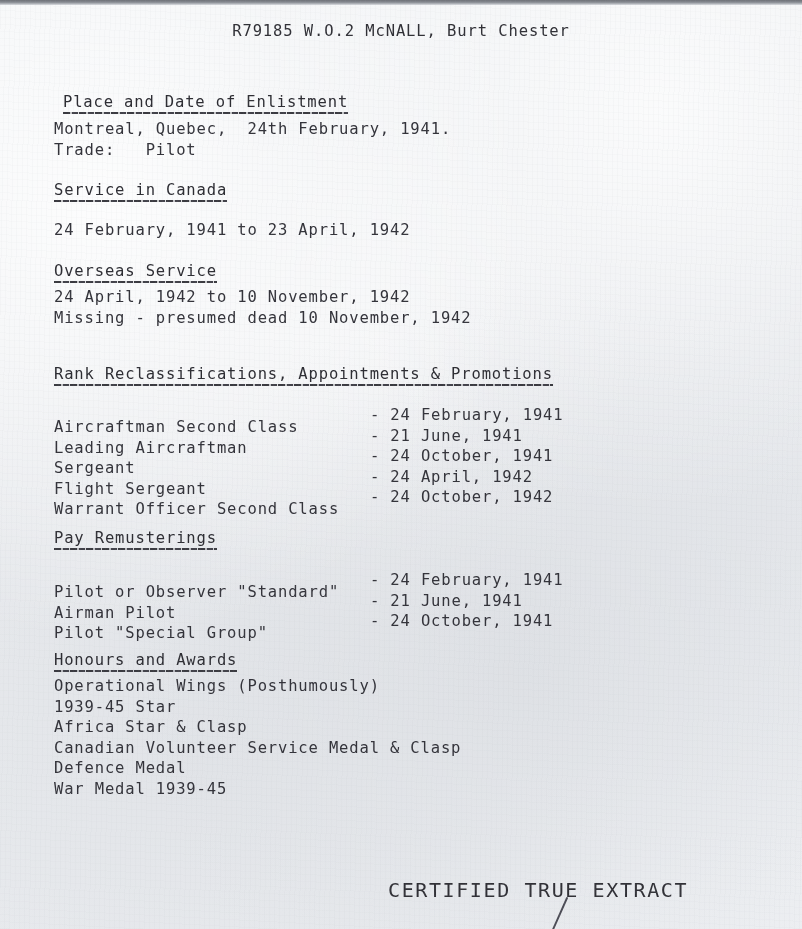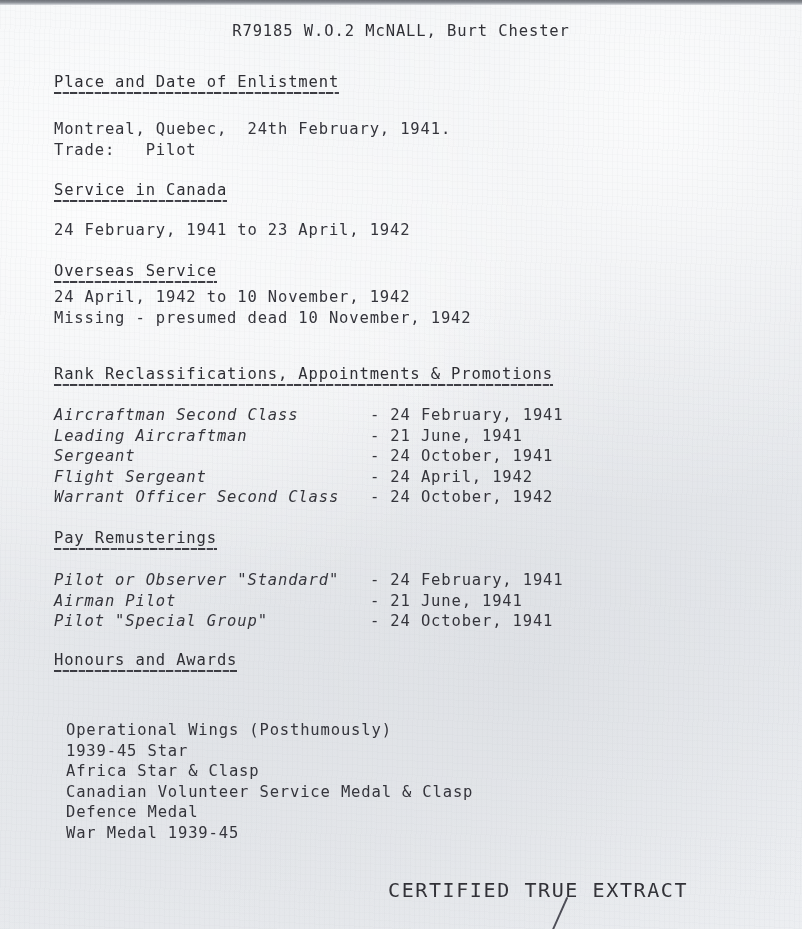--- a/index.html
+++ b/index.html
@@ -106,21 +106,21 @@
   
   .row {
     position: relative;
     height: 20.5px;
     line-height: 20.5px;
     font-size: 15.5px;
     letter-spacing: 0.85px;
     white-space: pre;
     color: #33333a;
   }
-  .row .label { position: absolute; left: 0; top: 0; font-style: italic; }
+  .row .label { position: absolute; left: 0; top: 12px; }
   .row .date  { position: absolute; left: 316px; top: 0; }
 
   .certify {
     position: absolute;
     left: 388px;
     top: 878px;
     font-size: 20px;
     letter-spacing: 1.6px;
     white-space: pre;
     color: #303036;
@@ -139,21 +139,21 @@
 <body>
 
 <div id="page">
 
   <div id="topedge"></div>
 
   <div id="content">
 
     <div class="doc-title">R79185 W.O.2 McNALL, Burt Chester</div>
 
-    <div class="block" style="top: 72px;">
+    <div class="block" style="top: 92px; margin-left: 9px;">
       <div class="heading">Place and Date of Enlistment</div>
     </div>
     <div class="block" style="top: 119px;">
       <div class="line">Montreal, Quebec,  24th February, 1941.</div>
       <div class="line">Trade:   Pilot</div>
     </div>
 
     <div class="block" style="top: 180px;">
       <div class="heading">Service in Canada</div>
     </div>
@@ -209,21 +209,21 @@
       </div>
       <div class="row">
         <span class="label">Pilot "Special Group"</span>
         <span class="date">- 24 October, 1941</span>
       </div>
     </div>
 
     <div class="block" style="top: 650px;">
       <div class="heading">Honours and Awards</div>
     </div>
-    <div class="block" style="top: 720px; margin-left: 12px;">
+    <div class="block" style="top: 676px;">
       <div class="line">Operational Wings (Posthumously)</div>
       <div class="line">1939-45 Star</div>
       <div class="line">Africa Star &amp; Clasp</div>
       <div class="line">Canadian Volunteer Service Medal &amp; Clasp</div>
       <div class="line">Defence Medal</div>
       <div class="line">War Medal 1939-45</div>
     </div>
 
     <div class="certify">CERTIFIED TRUE EXTRACT</div>
 

